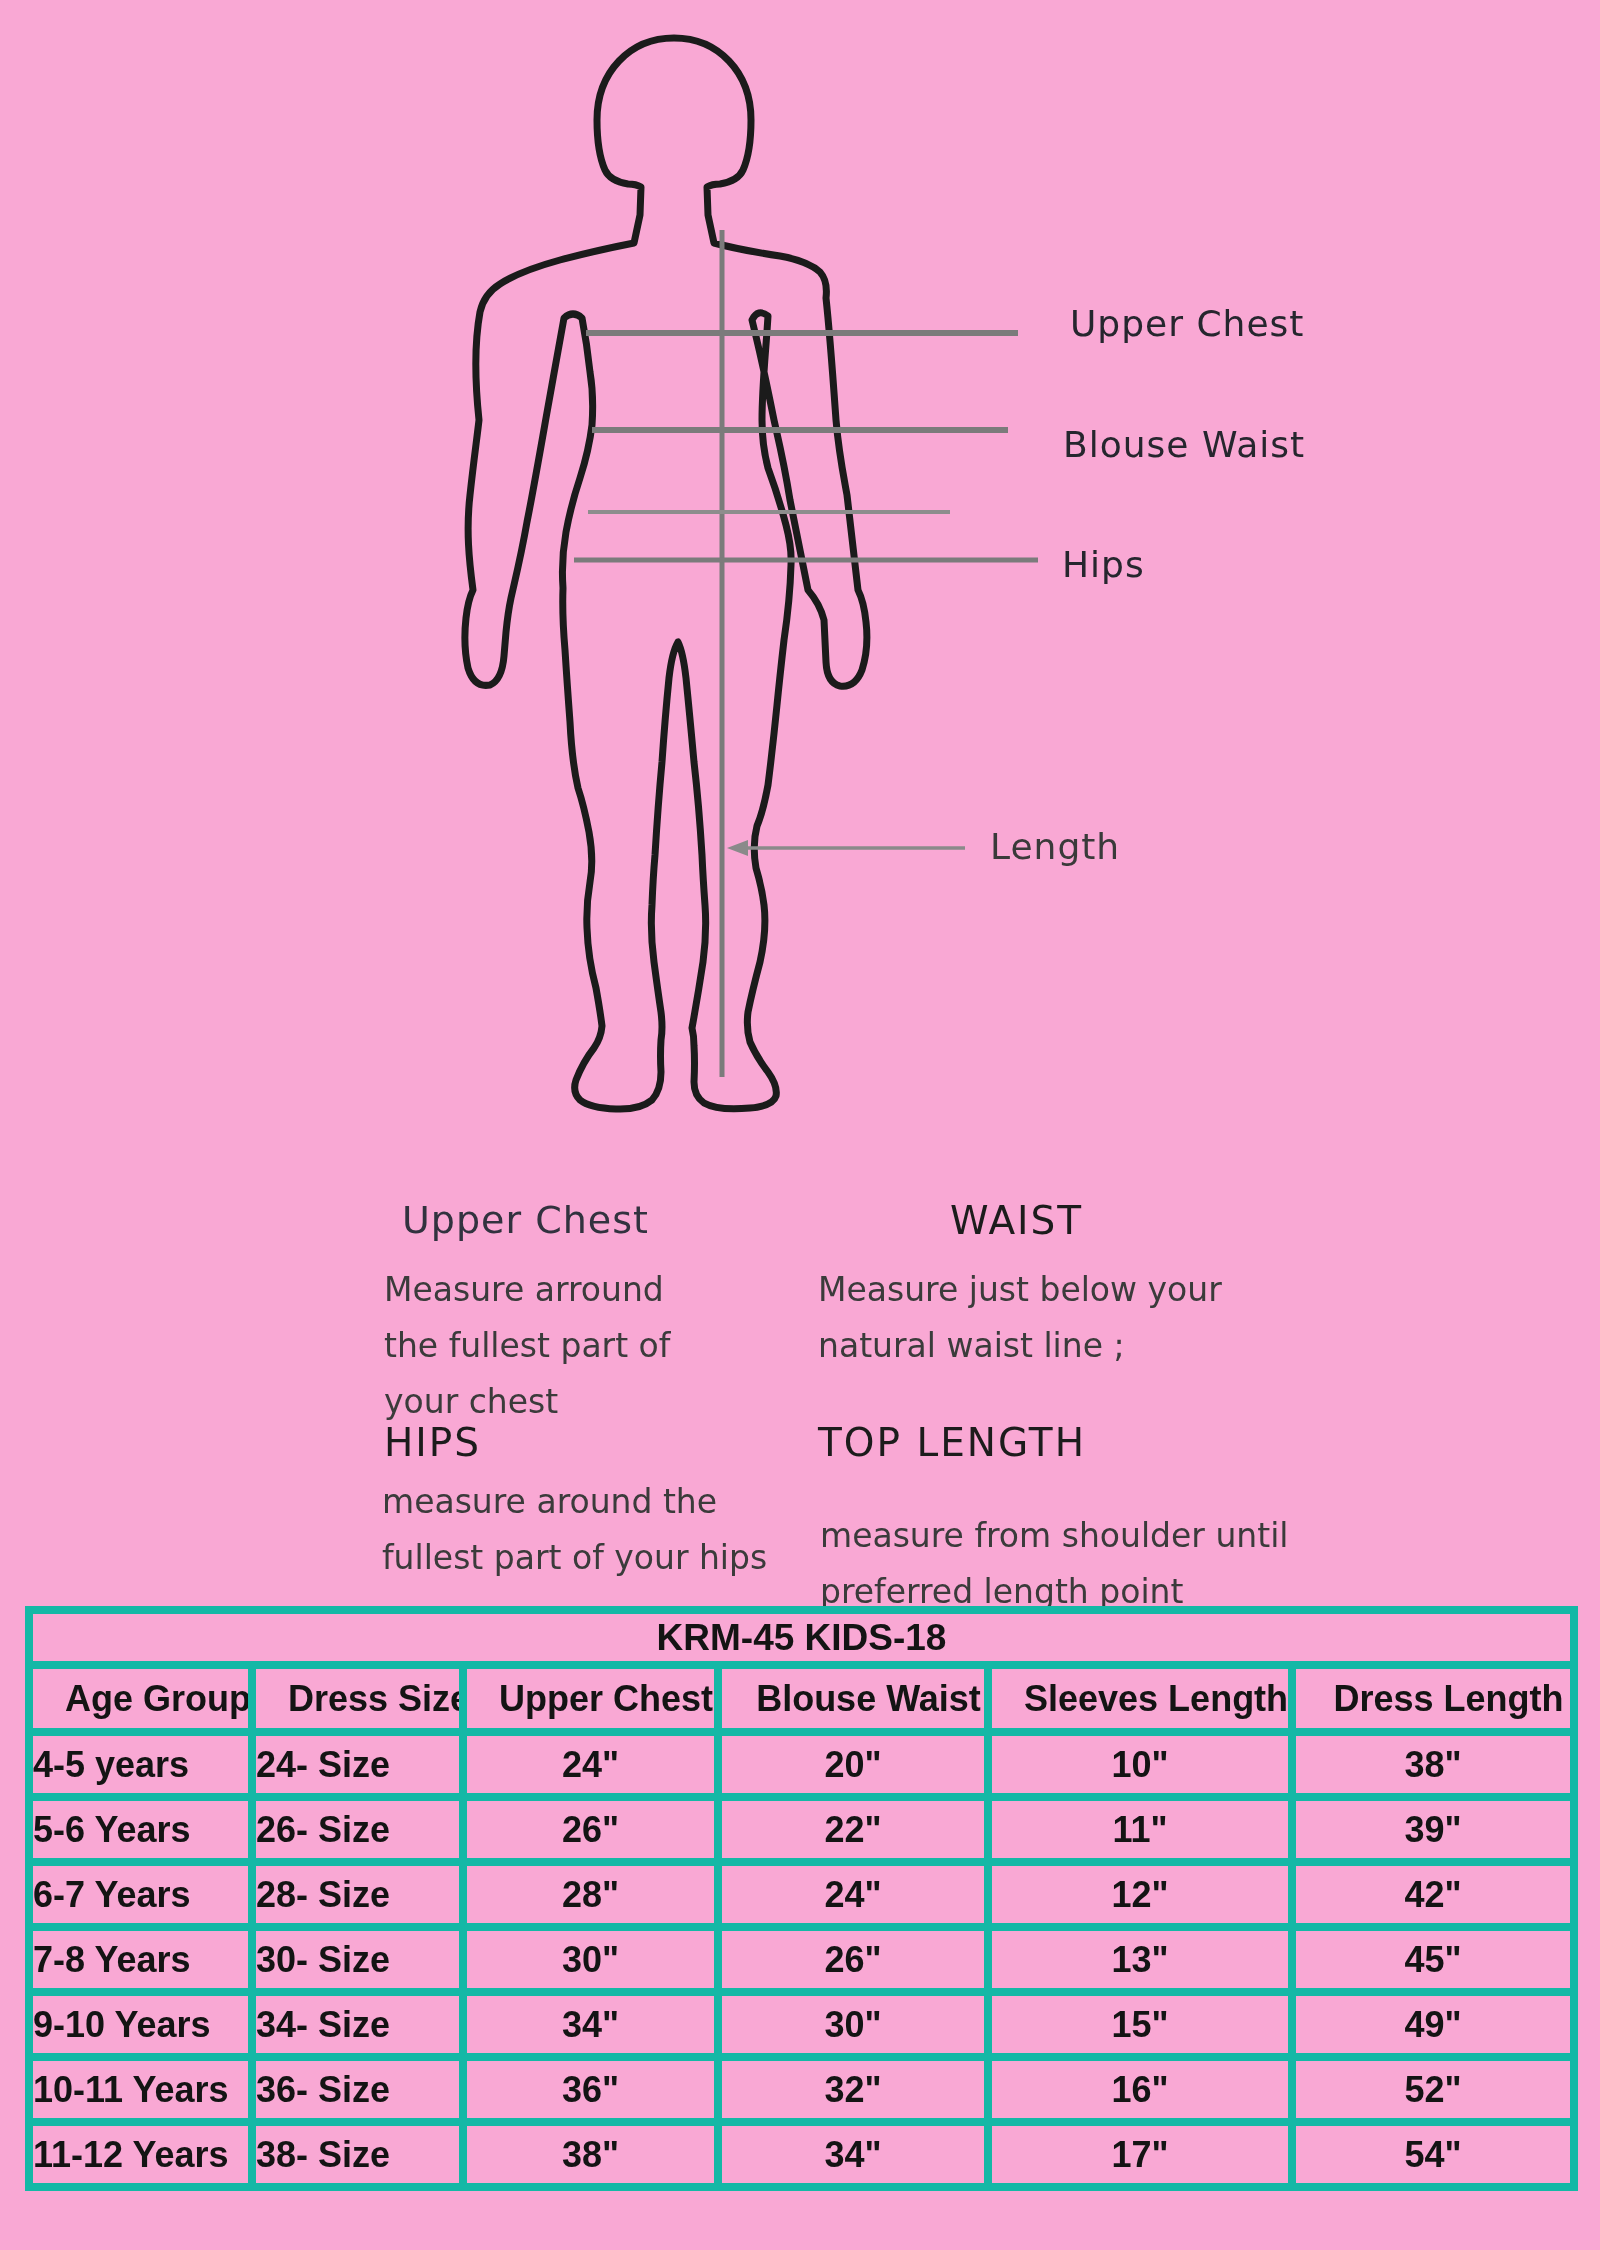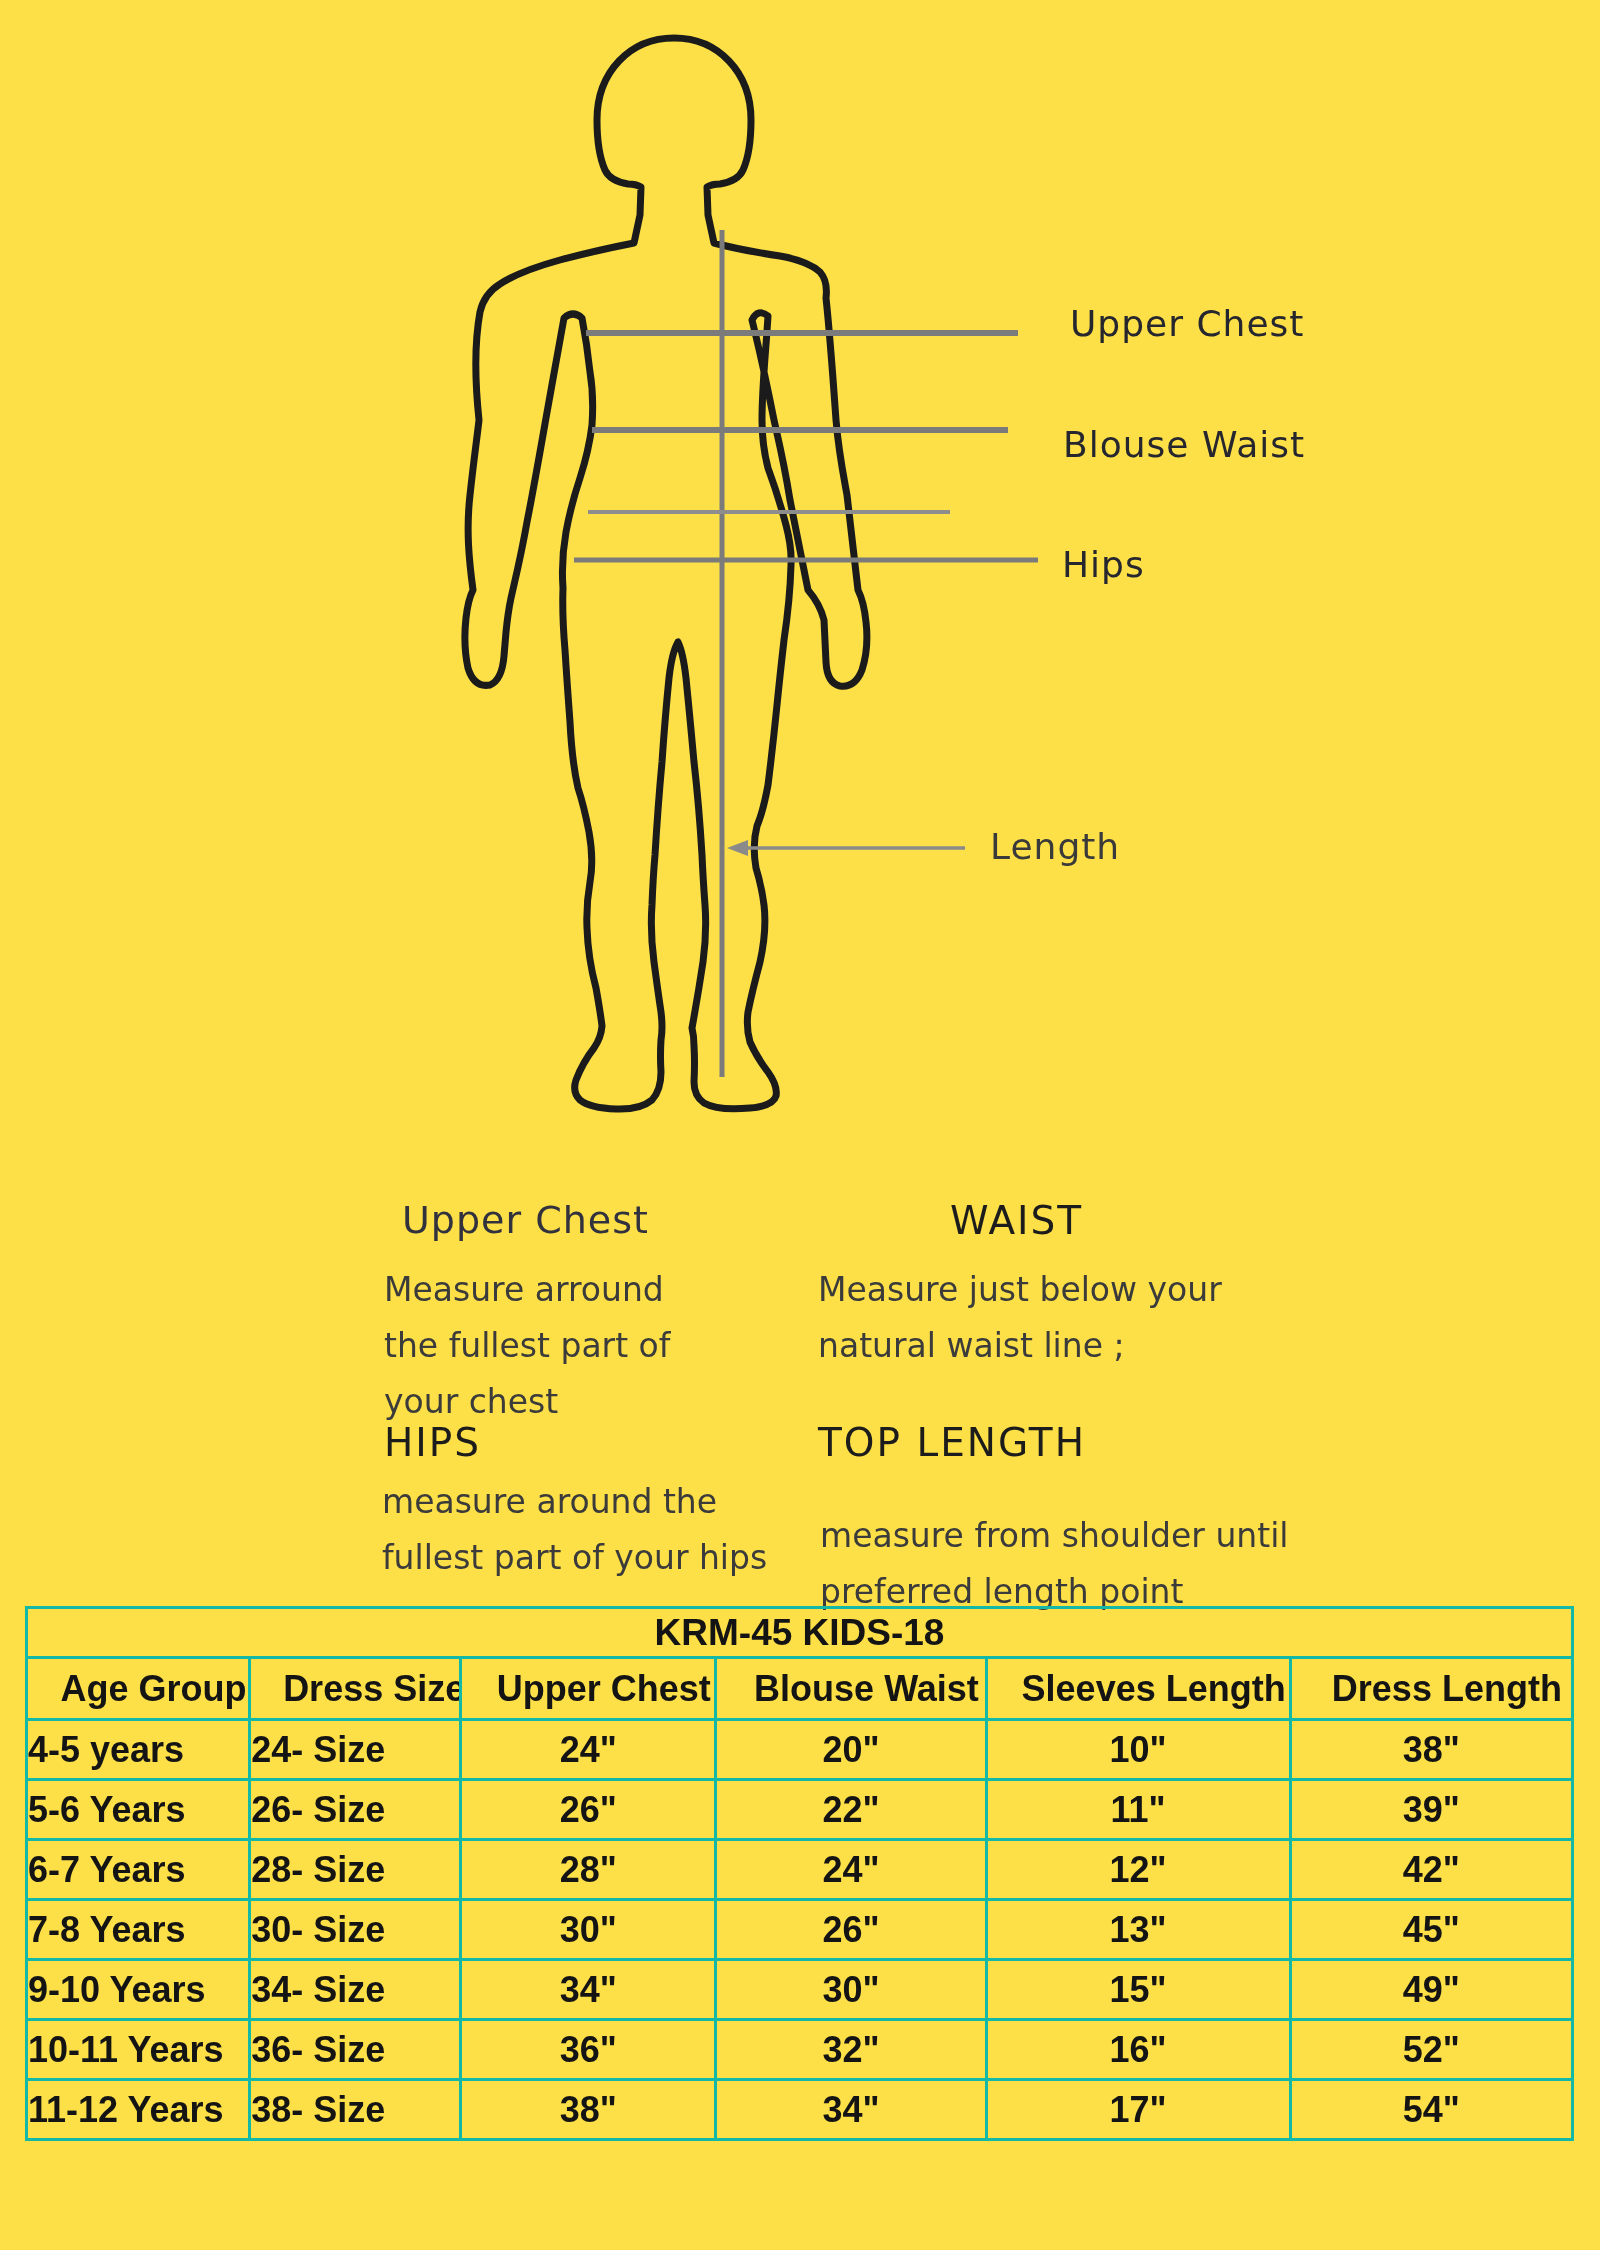--- a/index.html
+++ b/index.html
@@ -1,19 +1,19 @@
 <!DOCTYPE html>
 <html><head>
 <meta charset="utf-8">
 <style>
   html,body{margin:0;padding:0;background:#ffffff;}
   .page{
     position:relative;
     width:1600px;height:2250px;
-    background:#fde047;
+    background:#f9a8d4;
     font-family:"DejaVu Sans", sans-serif;
     overflow:hidden;
   }
   
   .figure-svg{position:absolute;left:0;top:0;}
   .dlabel{
     position:absolute;
     font-size:36px;color:#26262e;
     letter-spacing:1px;white-space:nowrap;
   }
@@ -35,21 +35,21 @@
   
   .table-wrap{position:absolute;left:25px;top:1606px;width:1549px;}
   table.size{
     width:100%;
     border-collapse:collapse;
     table-layout:fixed;
     font-family:"Liberation Sans", sans-serif;
     color:#141414;
   }
   table.size td, table.size th{
-    border:3px solid #14b8a6;
+    border:8px solid #14b8a6;
     font-weight:700;
     font-size:36px;
     overflow:hidden;
     white-space:nowrap;
     margin-left:38px;
   }
   tr.title-row td{
     height:45px;text-align:center;font-size:37px;
   }
   tr.head-row th{height:57px;text-align:center;padding-left:32px;}

